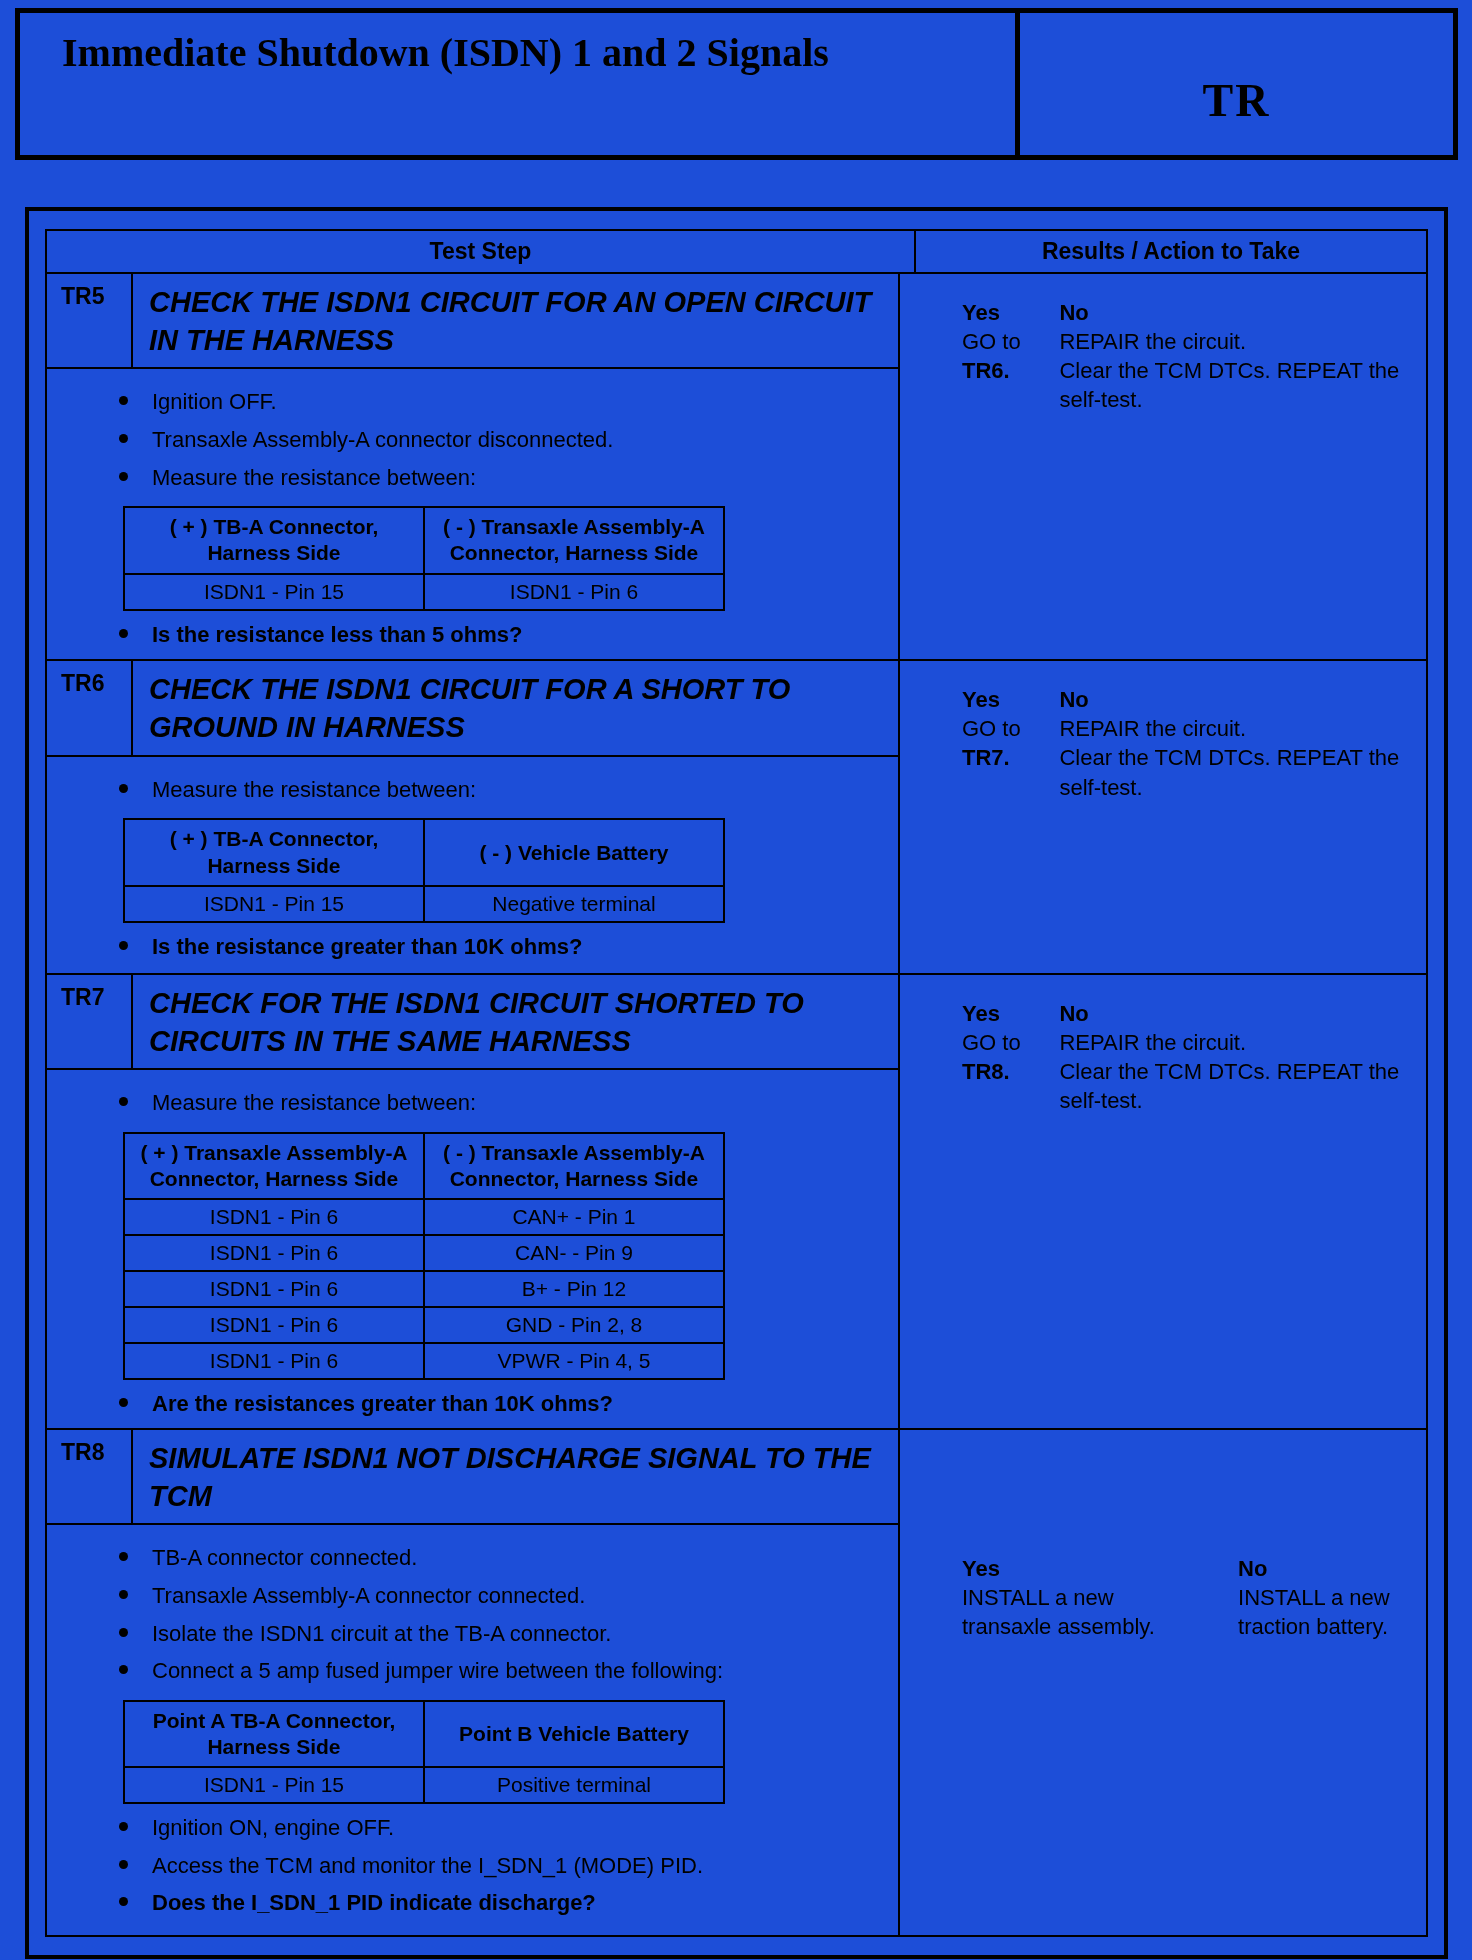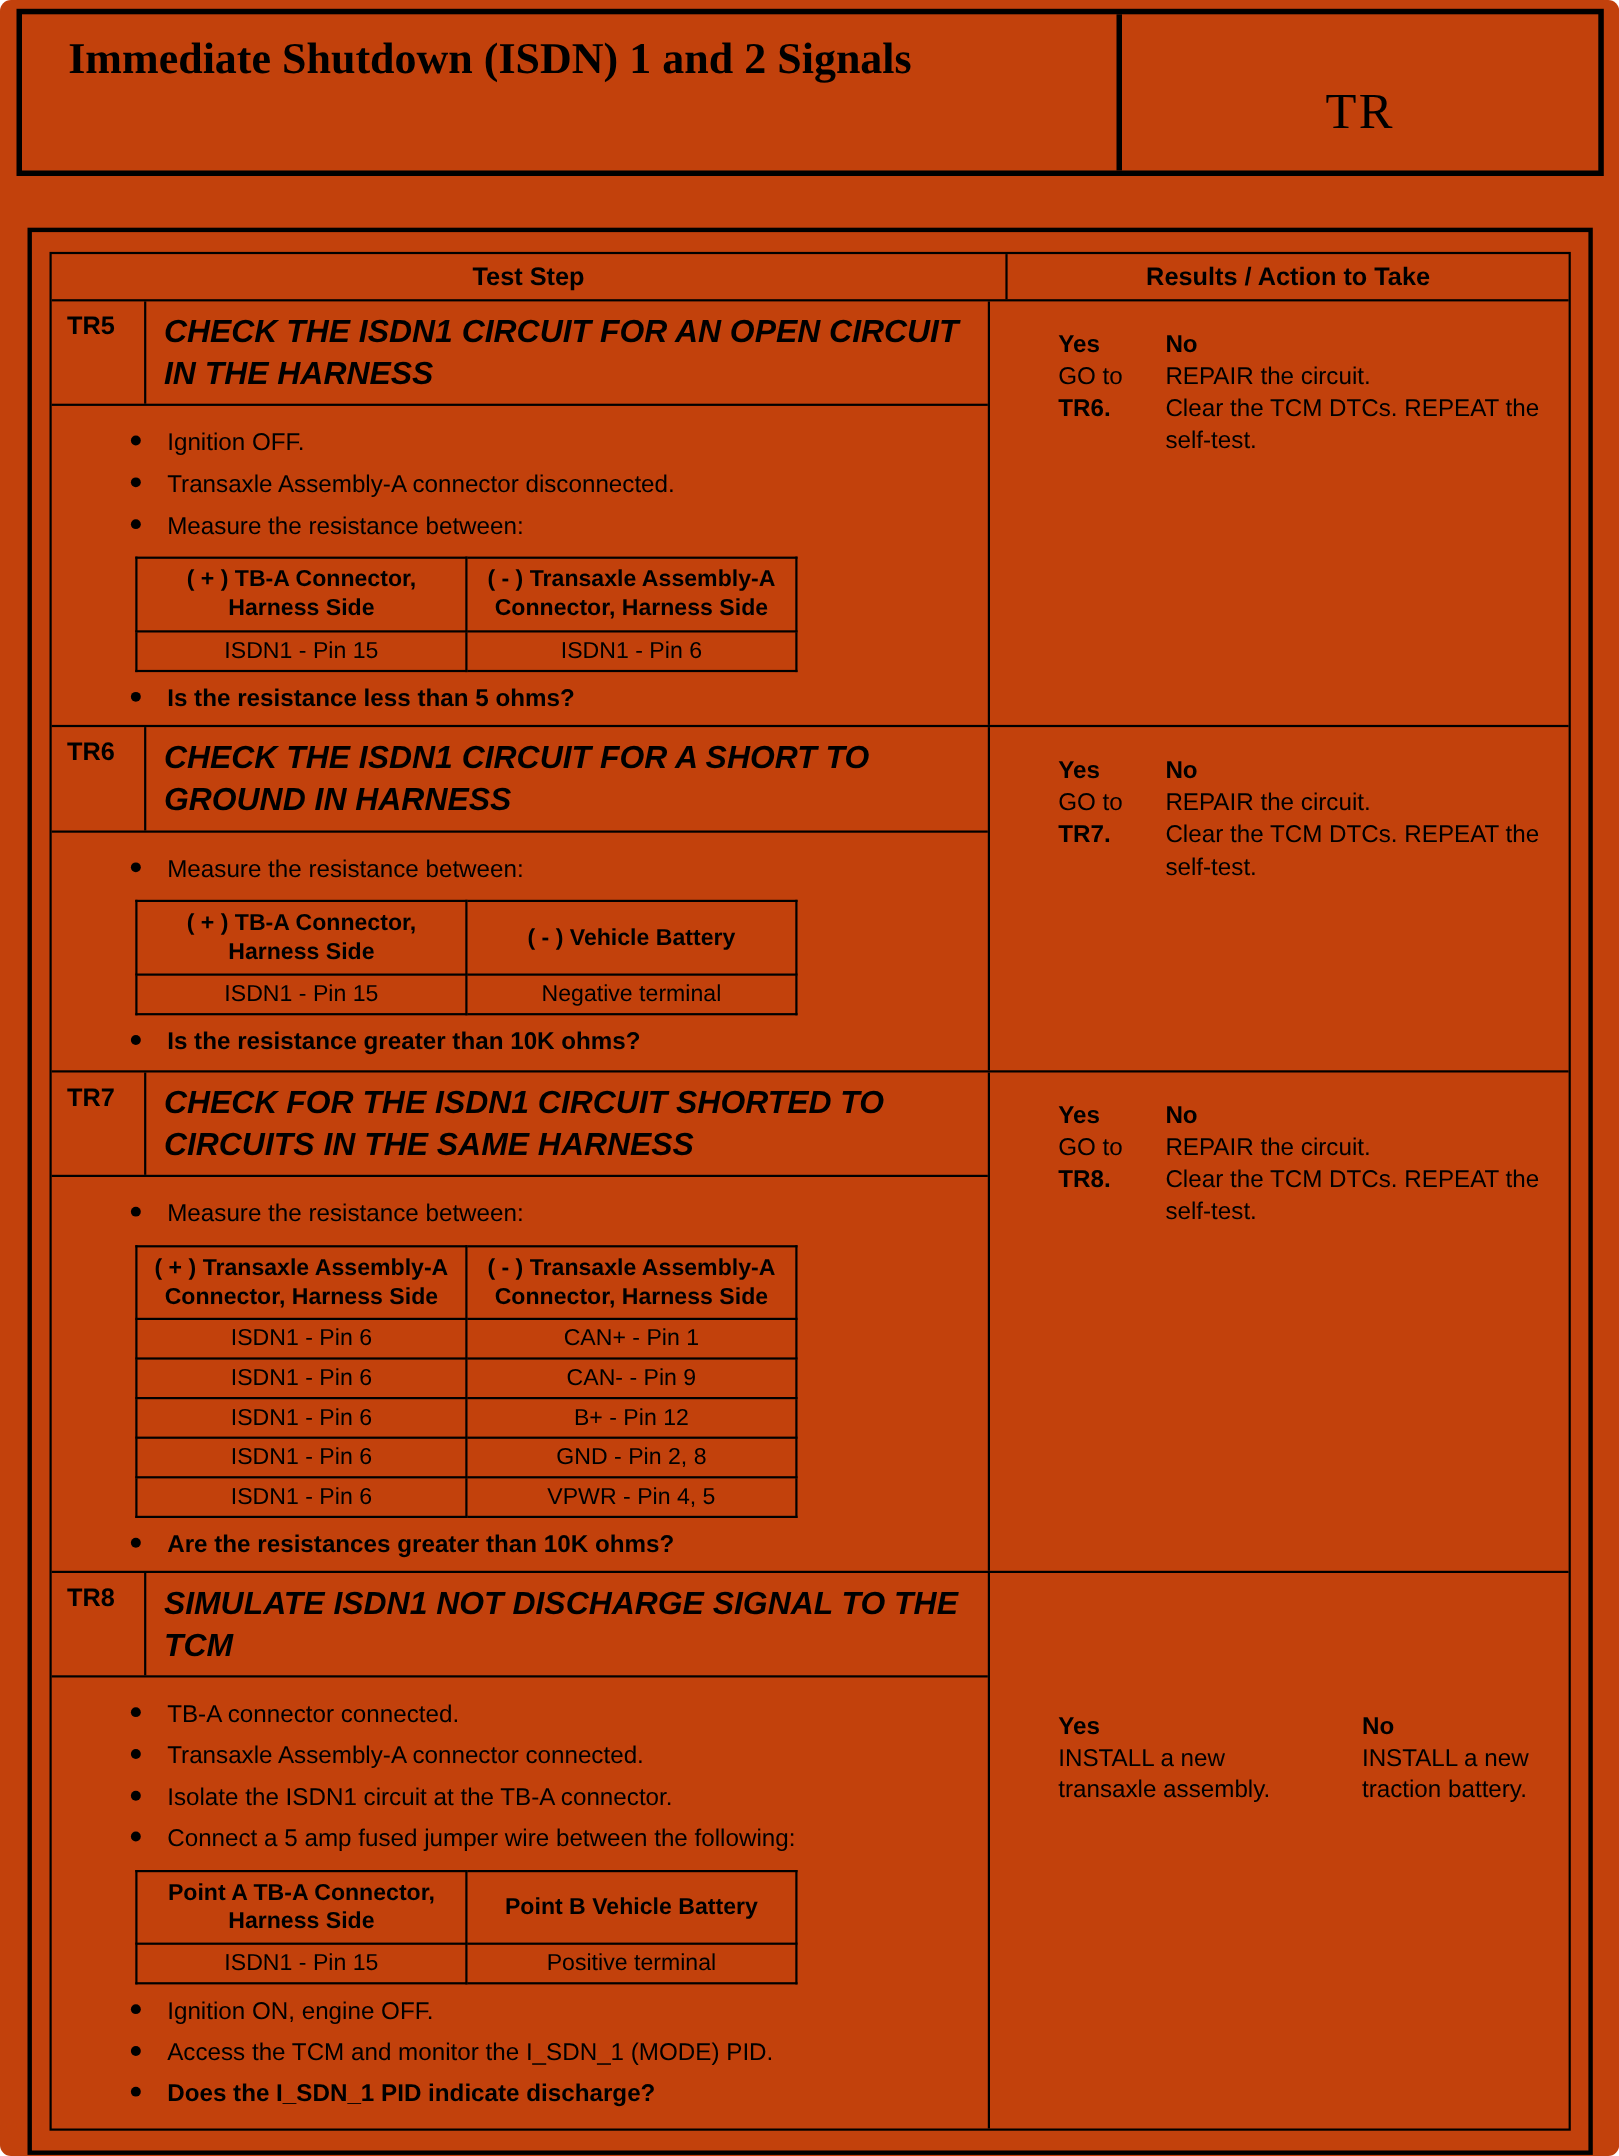--- a/index.html
+++ b/index.html
@@ -5,23 +5,22 @@
   * { box-sizing: border-box; margin: 0; padding: 0; }
   html, body { background: #ffffff; }
   body {
     width: 1472px; height: 1960px;
     font-family: "Liberation Sans", sans-serif;
     color: #000;
   }
   .page {
     position: relative;
     width: 1472px; height: 1960px;
-    background: #c2410c;
+    background: #1d4ed8;
     overflow: hidden;
-    border-radius: 10px;
   }
 
   
   .title-box {
     position: absolute; left: 15px; top: 8px;
     width: 1443px; height: 152px;
     border: 5px solid #000;
     display: flex;
   }
   .title-left { flex: 1; padding: 16px 0 0 42px; }
@@ -29,21 +28,21 @@
     font-family: "Liberation Serif", serif;
     font-weight: bold; font-size: 40px; line-height: 1.18;
     max-width: 780px;
   }
   .title-right {
     width: 438px; border-left: 5px solid #000;
     display: flex; align-items: center; justify-content: center;
   }
   .code-text {
     font-family: "Liberation Serif", serif;
-    font-weight: normal; font-size: 46px; letter-spacing: 2px; margin-top: 32px;
+    font-weight: bold; font-size: 46px; letter-spacing: 2px; margin-top: 32px;
   }
 
   
   .outer-box {
     position: absolute; left: 25px; top: 207px;
     width: 1423px; height: 1752px;
     border: 4px solid #000;
     padding: 18px 16px;
   }
   .main-table {

